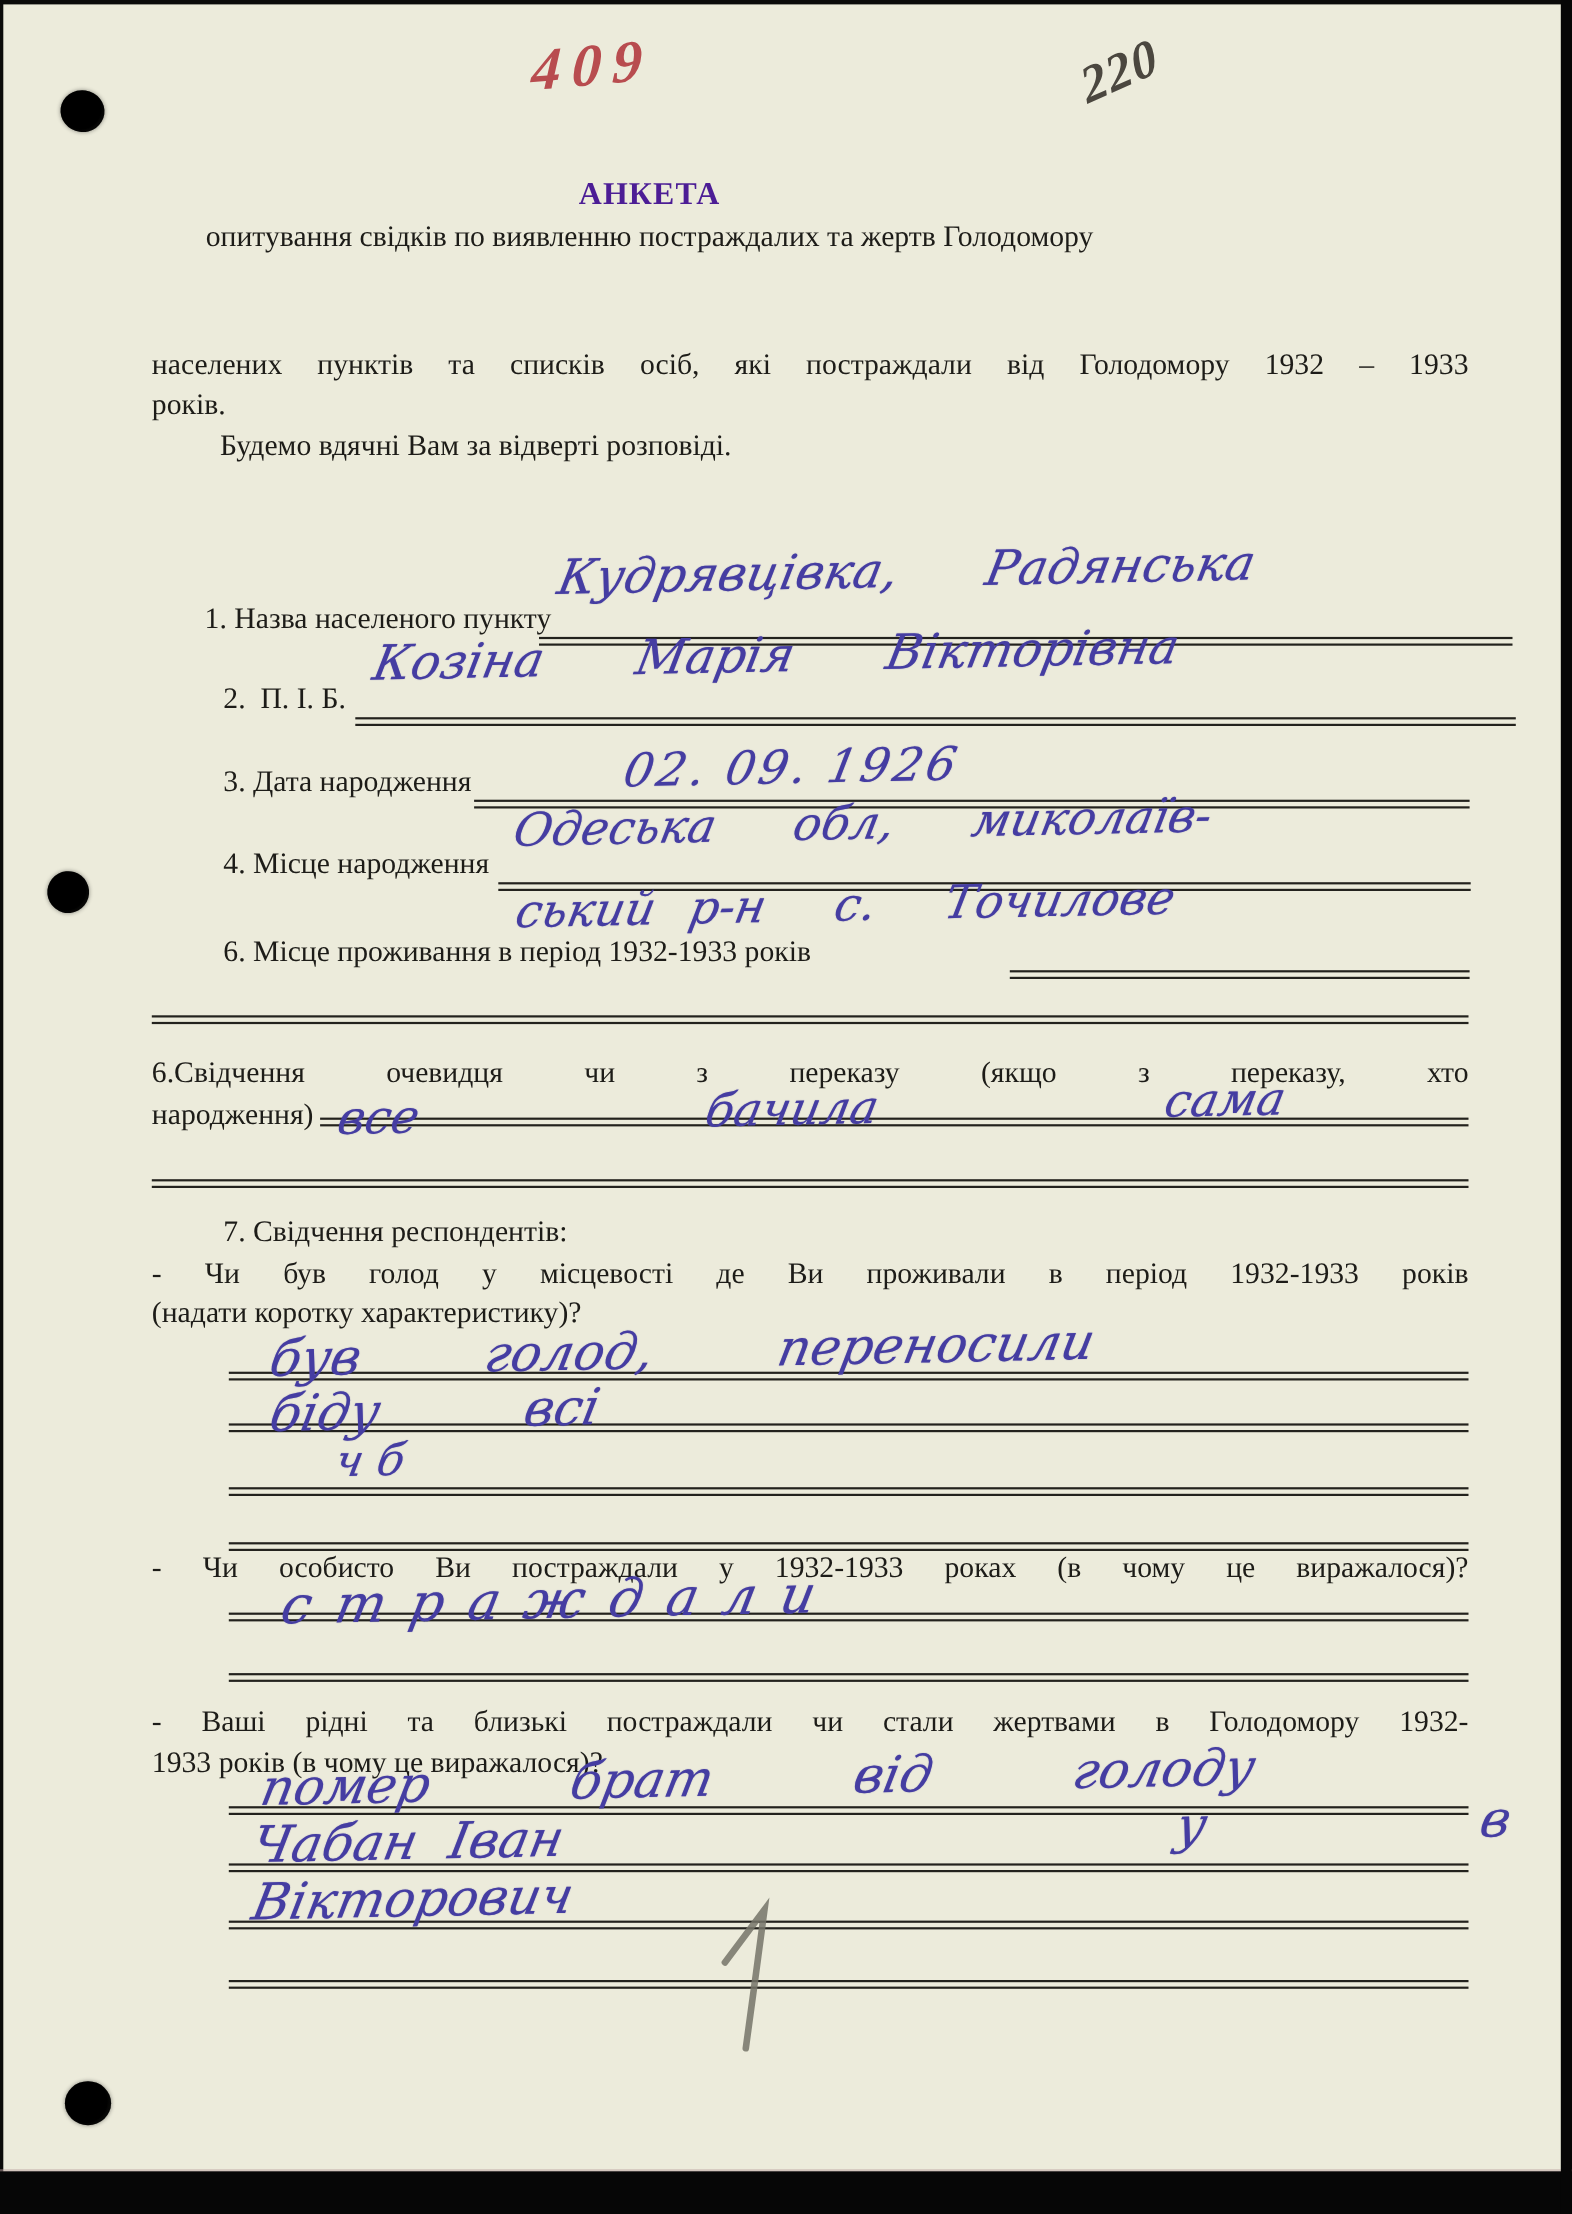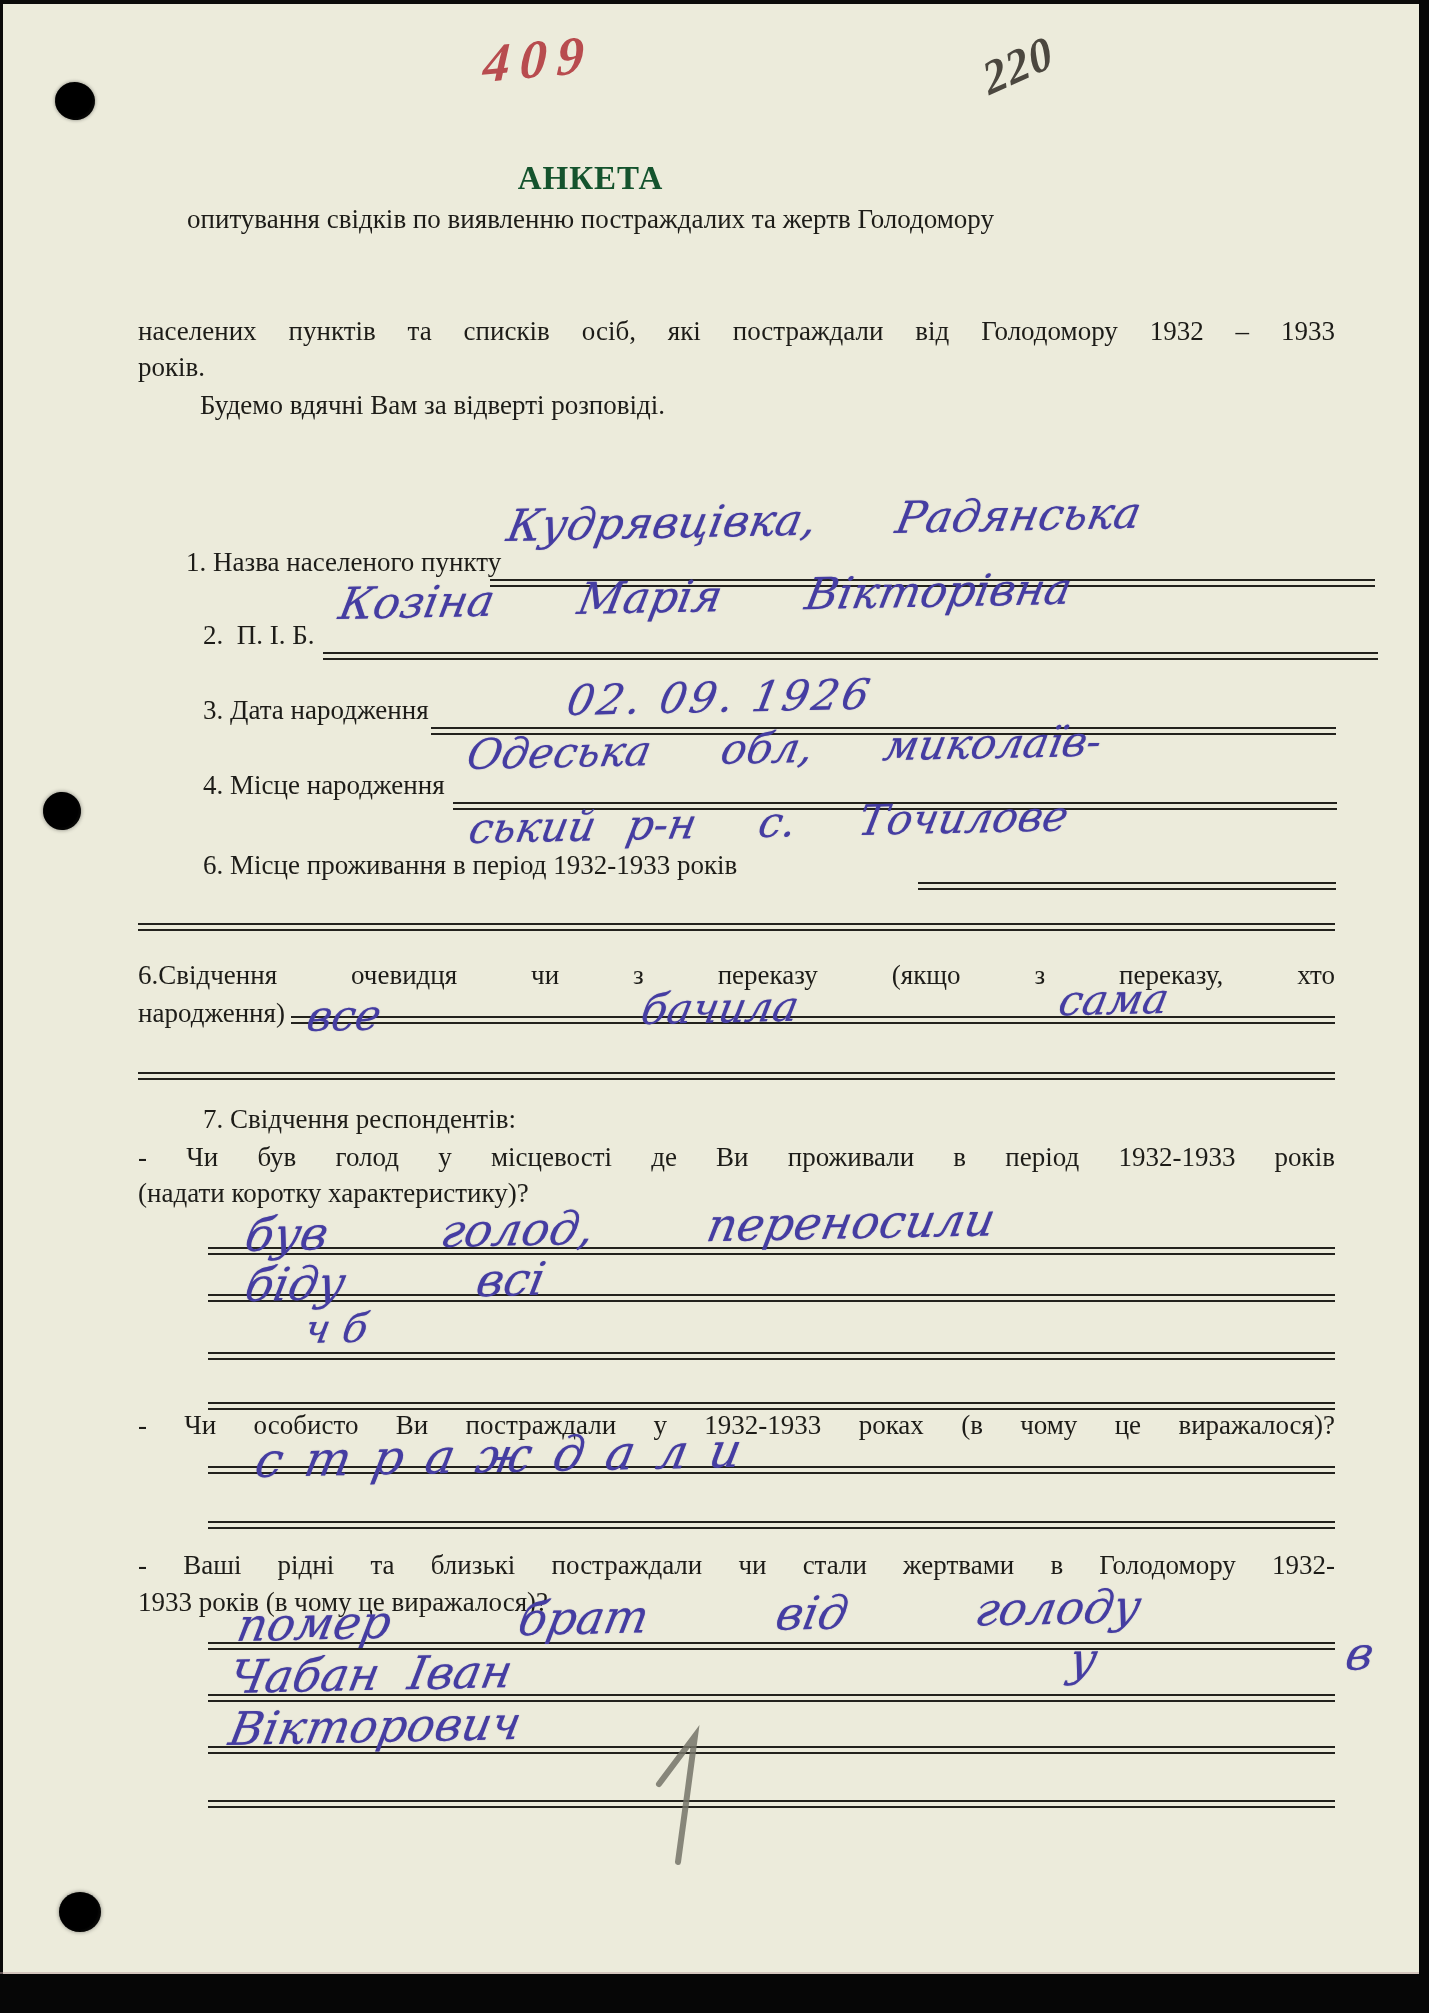--- a/index.html
+++ b/index.html
@@ -18,21 +18,21 @@
   .hole{position:absolute;background:radial-gradient(circle at 45% 45%,#000 60%,#2a2a25 100%);
         border-radius:50%;box-shadow:0 0 4px rgba(0,0,0,.45), inset 0 0 3px #000;}
 
   .hand-red{position:absolute;color:#b03137;font-style:italic;font-weight:bold;
             font-size:54px;letter-spacing:10px;transform:rotate(-5deg) skewX(-8deg);opacity:.85;}
   .hand-page{position:absolute;color:#3a362f;font-style:italic;font-weight:bold;
              font-size:47px;letter-spacing:1px;transform:rotate(-24deg) skewX(-6deg);opacity:.9;}
 
   .printed{color:#1d1c18;font-size:27px;line-height:31px;}
   .header{position:absolute;left:135px;top:156px;width:905px;text-align:center;}
-  .title{font-weight:bold;font-size:33px;letter-spacing:1px;color:#14532d;}
+  .title{font-weight:bold;font-size:29px;letter-spacing:1px;color:#4c1d95;}
   .sub{font-size:27px;margin-top:7px;color:#1d1c18;}
   .sub2{font-size:27px;margin-top:3px;color:#1d1c18;}
 
   .jl{text-align:justify;text-align-last:justify;}
   .block{position:absolute;color:#1d1c18;}
 
   .rule{position:absolute;height:4px;border-top:2px solid #23221d;border-bottom:2px solid #23221d;}
   .rule-in{flex:1;height:4px;border-top:2px solid #23221d;border-bottom:2px solid #23221d;
            align-self:flex-end;margin-bottom:5px;margin-left:6px;}
   .flexline{display:flex;}

